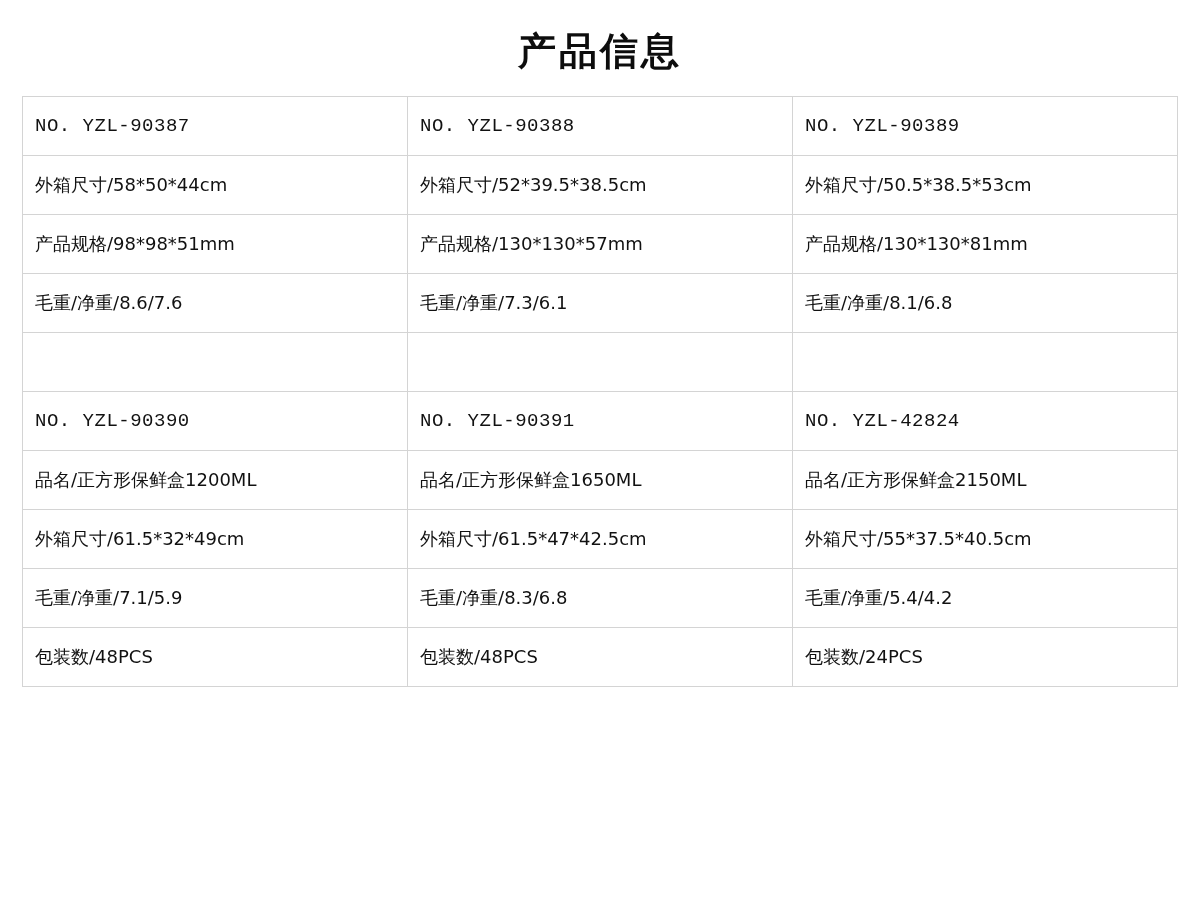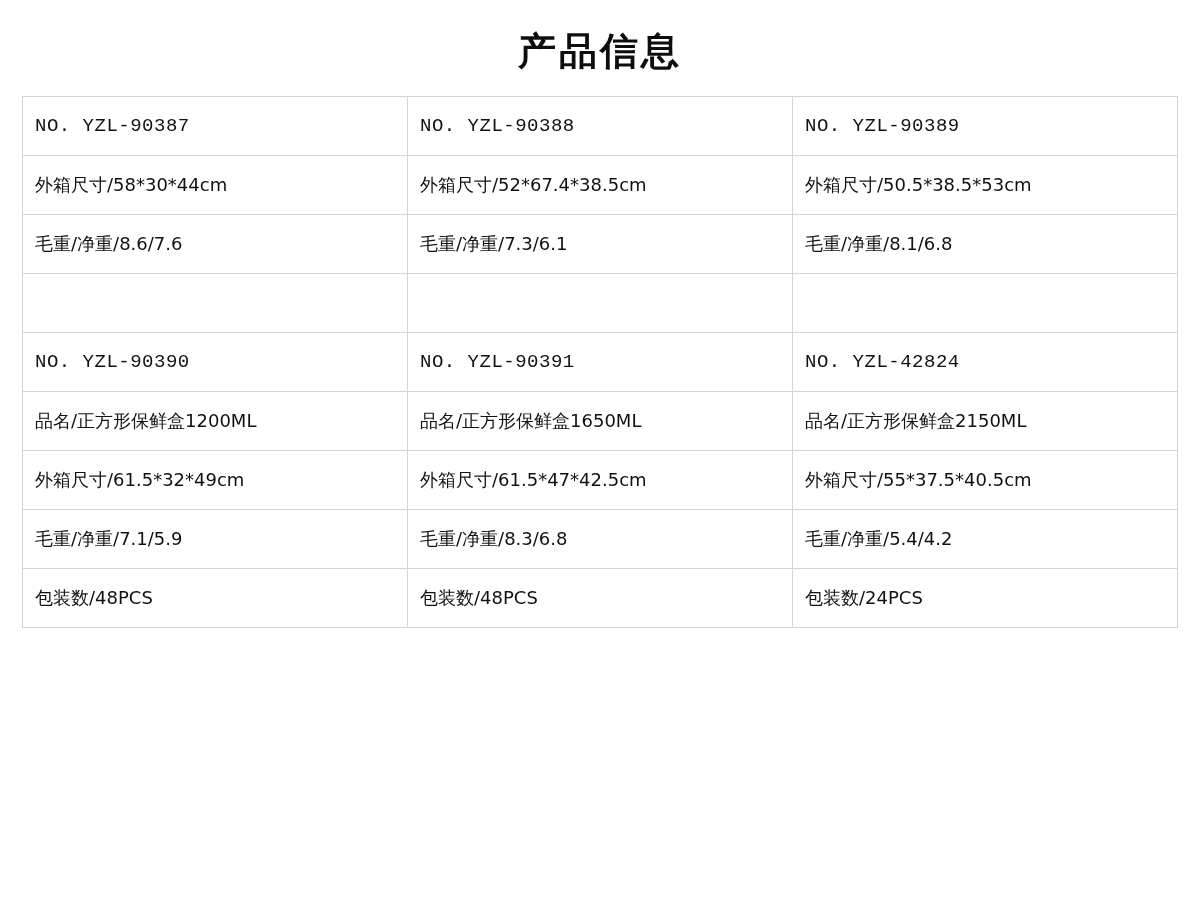--- a/index.html
+++ b/index.html
@@ -80,23 +80,28 @@
   <div class="table-wrap">
     <table class="spec-table">
       <tbody>
 
         <tr>
           <td class="no-cell">NO. YZL-90387</td>
           <td class="no-cell">NO. YZL-90388</td>
           <td class="no-cell">NO. YZL-90389</td>
         </tr>
         <tr>
-          <td class="cjk">外箱尺寸/58*30*44cm</td>
-          <td class="cjk">外箱尺寸/52*67.4*38.5cm</td>
+          <td class="cjk">外箱尺寸/58*50*44cm</td>
+          <td class="cjk">外箱尺寸/52*39.5*38.5cm</td>
           <td class="cjk">外箱尺寸/50.5*38.5*53cm</td>
+        </tr>
+        <tr>
+          <td class="cjk">产品规格/98*98*51mm</td>
+          <td class="cjk">产品规格/130*130*57mm</td>
+          <td class="cjk">产品规格/130*130*81mm</td>
         </tr>
         <tr>
           <td class="cjk">毛重/净重/8.6/7.6</td>
           <td class="cjk">毛重/净重/7.3/6.1</td>
           <td class="cjk">毛重/净重/8.1/6.8</td>
         </tr>
 
         <tr>
           <td class="spacer"></td>
           <td class="spacer"></td>

